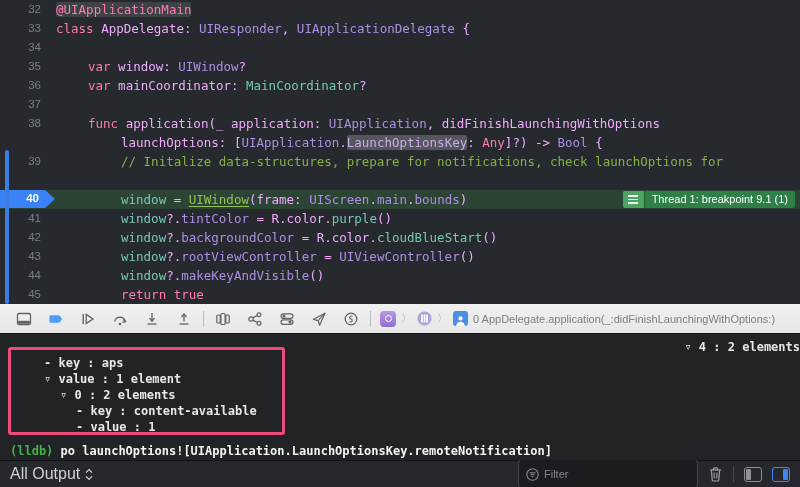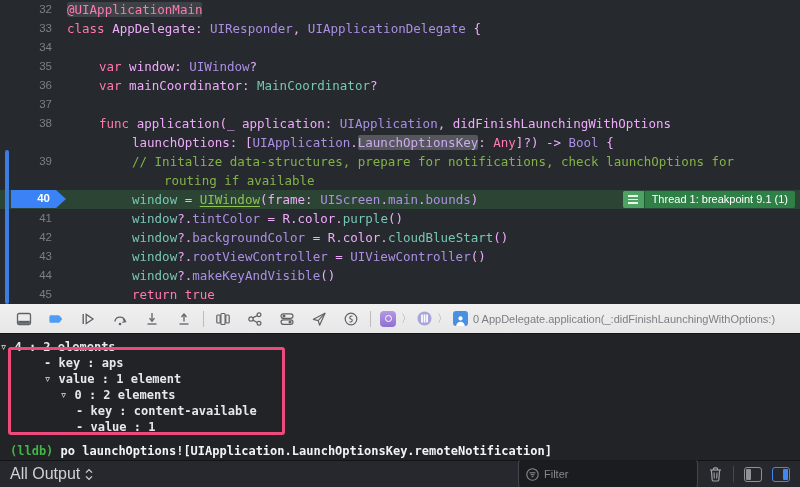--- a/index.html
+++ b/index.html
@@ -3,21 +3,21 @@
 <meta charset="utf-8">
 <style>
   * { margin:0; padding:0; box-sizing:border-box; }
   html,body { width:800px; height:487px; overflow:hidden; background:#26292e;
               font-family:"Liberation Sans", sans-serif; }
   .app { position:relative; width:800px; height:487px; display:flex; flex-direction:column; }
 
   
   .editor { position:relative; height:304px; background:#26292e; overflow:hidden; }
   .code-row { display:flex; height:19px; line-height:19px; white-space:pre;
-              font-family:"DejaVu Sans Mono","Liberation Mono",monospace; font-size:12.5px;padding-left:11px; }
+              font-family:"DejaVu Sans Mono","Liberation Mono",monospace; font-size:12.5px; }
   .code-row.bp { background:#2c4434; }
   .gutter { position:relative; flex:0 0 50px; text-align:right; padding-right:9px;
             color:#7a8086; font-size:11.5px; font-family:"Liberation Sans",sans-serif; }
   .bp-arrow { position:absolute; left:0; top:0; bottom:1px; width:55px;
               background:#3b82f7; clip-path:polygon(0 0,45px 0,55px 50%,45px 100%,0 100%); }
   .bp-arrow span { position:absolute; right:16px; top:0; bottom:0; color:#fff; font-weight:bold;
                    font-size:11.5px; line-height:17px; }
   .code { padding-left:6px; color:#e9eaec; }
   .ind0 { padding-left:6px; } .ind1 { padding-left:38px; }
   .ind2 { padding-left:71px; } .ind3 { padding-left:103px; }
@@ -50,21 +50,21 @@
               display:flex; align-items:center; justify-content:center; }
   .app-chip i { width:7px; height:7px; border:1.6px solid #fff; border-radius:50%; display:block; }
   .frame-chip { width:15px; height:15px; border-radius:3px; background:#4a90e2;
                 display:flex; align-items:end; justify-content:center; overflow:hidden; }
   .jb-text { color:#7c7e82; font-size:11px; white-space:nowrap; overflow:hidden; }
 
   
   .console { position:relative; flex:1; background:#212327; padding-top:5px; }
   .tree-line { height:16px; line-height:16px; color:#e6e8ea; font-weight:bold;
                font-family:"DejaVu Sans Mono","Liberation Mono",monospace; font-size:12px; white-space:pre; }
-  .t1{} .t2{padding-left:44px;} .t3{padding-left:60px;} .t4{padding-left:76px;}
+  .t1{text-align:right;} .t2{padding-left:44px;} .t3{padding-left:60px;} .t4{padding-left:76px;}
   .annotation-box { position:absolute; left:8px; top:13px; width:277px; height:88px;
                     border:3.5px solid #ee4b7d; border-radius:3px; pointer-events:none; }
   .lldb-line { margin-top:9px; padding-left:10px; font-family:"DejaVu Sans Mono","Liberation Mono",monospace;
                font-size:12px; font-weight:bold; white-space:pre; }
   .lldb-prompt { color:#41b645; }
   .lldb-cmd { color:#f2f3f5; }
 
   
   .bottom-bar { height:27px; background:#26282d; border-top:1px solid #121316;
                 display:flex; align-items:center; padding:0 10px; }
@@ -91,21 +91,21 @@
     <div id="code-lines">
         <div class="code-row"><div class="gutter">32</div><div class="code ind0"><span class="c-attr">@UIApplicationMain</span></div></div>
         <div class="code-row"><div class="gutter">33</div><div class="code ind0"><span class="c-kw">class</span><span class="c-plain"> AppDelegate: </span><span class="c-type">UIResponder</span><span class="c-plain">, </span><span class="c-type">UIApplicationDelegate</span><span class="c-plain"> {</span></div></div>
         <div class="code-row"><div class="gutter">34</div><div class="code ind0"></div></div>
         <div class="code-row"><div class="gutter">35</div><div class="code ind1"><span class="c-kw">var</span><span class="c-plain"> window: </span><span class="c-type">UIWindow</span><span class="c-plain">?</span></div></div>
         <div class="code-row"><div class="gutter">36</div><div class="code ind1"><span class="c-kw">var</span><span class="c-plain"> mainCoordinator: </span><span class="c-proj">MainCoordinator</span><span class="c-plain">?</span></div></div>
         <div class="code-row"><div class="gutter">37</div><div class="code ind0"></div></div>
         <div class="code-row"><div class="gutter">38</div><div class="code ind1"><span class="c-kw">func</span><span class="c-plain"> application(_ application: </span><span class="c-type">UIApplication</span><span class="c-plain">, didFinishLaunchingWithOptions</span></div></div>
         <div class="code-row"><div class="gutter"></div><div class="code ind2"><span class="c-plain">launchOptions: [</span><span class="c-type">UIApplication</span><span class="c-plain">.</span><span class="c-hl">LaunchOptionsKey</span><span class="c-plain">: </span><span class="c-kw">Any</span><span class="c-plain">]?) -&gt; </span><span class="c-type">Bool</span><span class="c-plain"> {</span></div></div>
         <div class="code-row"><div class="gutter">39</div><div class="code ind2"><span class="c-cmt">// Initalize data-structures, prepare for notifications, check launchOptions for</span></div></div>
-        <div class="code-row"><div class="gutter"></div><div class="code ind3"><span class="c-cmt">routing if available</span></div></div>
+        <div class="code-row"><div class="gutter"></div></div>
         <div class="code-row bp"><div class="gutter"><div class="bp-arrow"><span>40</span></div></div><div class="code ind2"><span class="c-proj">window</span><span class="c-plain"> = </span><span class="c-def">UIWindow</span><span class="c-plain">(frame: </span><span class="c-type">UIScreen</span><span class="c-plain">.</span><span class="c-type">main</span><span class="c-plain">.</span><span class="c-type">bounds</span><span class="c-plain">)</span></div></div>
         <div class="code-row"><div class="gutter">41</div><div class="code ind2"><span class="c-proj">window</span><span class="c-plain">?.</span><span class="c-type">tintColor</span><span class="c-plain"> = </span><span class="c-plain">R.color.</span><span class="c-proj">purple</span><span class="c-plain">()</span></div></div>
         <div class="code-row"><div class="gutter">42</div><div class="code ind2"><span class="c-proj">window</span><span class="c-plain">?.</span><span class="c-type">backgroundColor</span><span class="c-plain"> = </span><span class="c-plain">R.color.</span><span class="c-proj">cloudBlueStart</span><span class="c-plain">()</span></div></div>
         <div class="code-row"><div class="gutter">43</div><div class="code ind2"><span class="c-proj">window</span><span class="c-plain">?.</span><span class="c-type">rootViewController</span><span class="c-plain"> = </span><span class="c-type">UIViewController</span><span class="c-plain">()</span></div></div>
         <div class="code-row"><div class="gutter">44</div><div class="code ind2"><span class="c-proj">window</span><span class="c-plain">?.</span><span class="c-type">makeKeyAndVisible</span><span class="c-plain">()</span></div></div>
         <div class="code-row"><div class="gutter">45</div><div class="code ind2"><span class="c-kw">return</span><span class="c-plain"> </span><span class="c-kw">true</span></div></div>
       </div>
     <div class="change-bar"></div>
     <div class="thread-badge">
       <div class="badge-chip">

